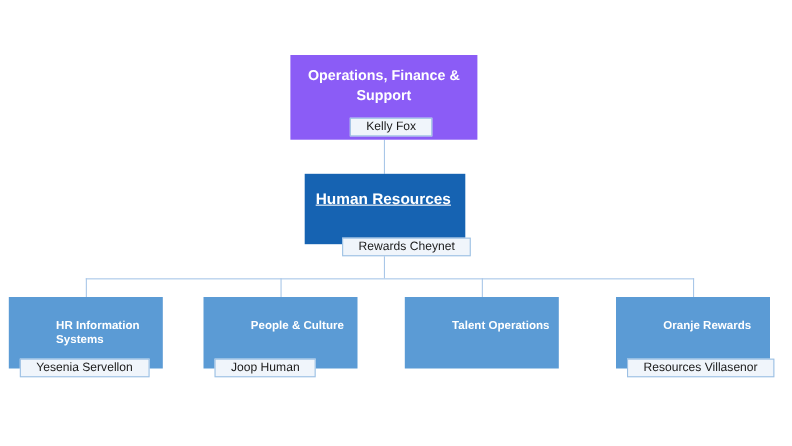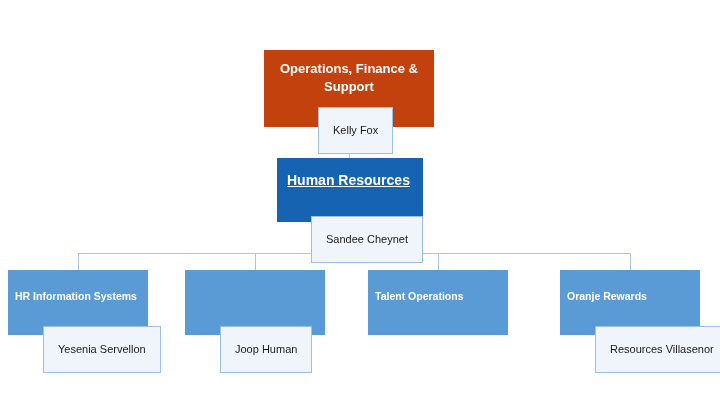--- a/index.html
+++ b/index.html
@@ -15,21 +15,21 @@
     background: #ffffff;
     overflow: hidden;
   }
   .node {
     position: absolute;
     color: #ffffff;
     box-sizing: border-box;
   }
   .node-root {
     left: 264px; top: 50px; width: 170px; height: 77px;
-    background: #c2410c;
+    background: #8b5cf6;
   }
   .node-root .title {
     padding: 10px 12px 0 12px;
     text-align: center;
     font-size: 13px;
     font-weight: 700;
     line-height: 1.35;
   }
   .node-hr {
     left: 277px; top: 158px; width: 146px; height: 64px;
@@ -45,41 +45,42 @@
   .node-child {
     top: 270px; width: 140px; height: 65px;
     background: #5B9BD5;
   }
   .node-child .title {
     padding: 20px 6px 0 7px;
     text-align: left;
     font-size: 10.5px;
     font-weight: 700;
     line-height: 1.2;
+    margin-left: 36px;
   }
   .child-1 { left: 8px; }
   .child-2 { left: 185px; }
   .child-3 { left: 368px; }
   .child-4 { left: 560px; }
 
   .name-tag {
     position: absolute;
     background: #F0F5FB;
     border: 1px solid #9CC0E4;
     color: #1a1a1a;
     font-size: 11px;
     font-weight: 400;
-    padding: 16px 14px;
+    padding: 1px 14px;
     white-space: nowrap;
     text-align: right;
     line-height: 1.2;
   }
   .tag-root { left: 54px; top: 57px; }
   .tag-hr   { left: 34px; top: 58px; }
-  .tag-child { left: 35px; top: 56px; }
+  .tag-child { left: 10px; top: 56px; }
 
   .line {
     position: absolute;
     background: #A9C7E8;
   }
   .v-root-hr { left: 349px; top: 127px; width: 1px; height: 31px; }
   .v-hr-bus  { left: 349px; top: 222px; width: 1px; height: 31px; }
   .h-bus     { left: 78px;  top: 253px; width: 553px; height: 1px; }
   .drop      { top: 253px; width: 1px; height: 17px; }
   .drop-1 { left: 78px; }
@@ -100,29 +101,30 @@
   <div class="line drop drop-3"></div>
   <div class="line drop drop-4"></div>
 
   <div class="node node-root">
     <div class="title">Operations, Finance &amp; Support</div>
     <div class="name-tag tag-root">Kelly Fox</div>
   </div>
 
   <div class="node node-hr">
     <div class="title">Human Resources</div>
-    <div class="name-tag tag-hr">Sandee Cheynet</div>
+    <div class="name-tag tag-hr">Rewards Cheynet</div>
   </div>
 
   <div class="node node-child child-1">
     <div class="title">HR Information Systems</div>
     <div class="name-tag tag-child">Yesenia Servellon</div>
   </div>
 
   <div class="node node-child child-2">
+    <div class="title">People &amp; Culture</div>
     <div class="name-tag tag-child">Joop Human</div>
   </div>
 
   <div class="node node-child child-3">
     <div class="title">Talent Operations</div>
   </div>
 
   <div class="node node-child child-4">
     <div class="title">Oranje Rewards</div>
     <div class="name-tag tag-child">Resources Villasenor</div>

